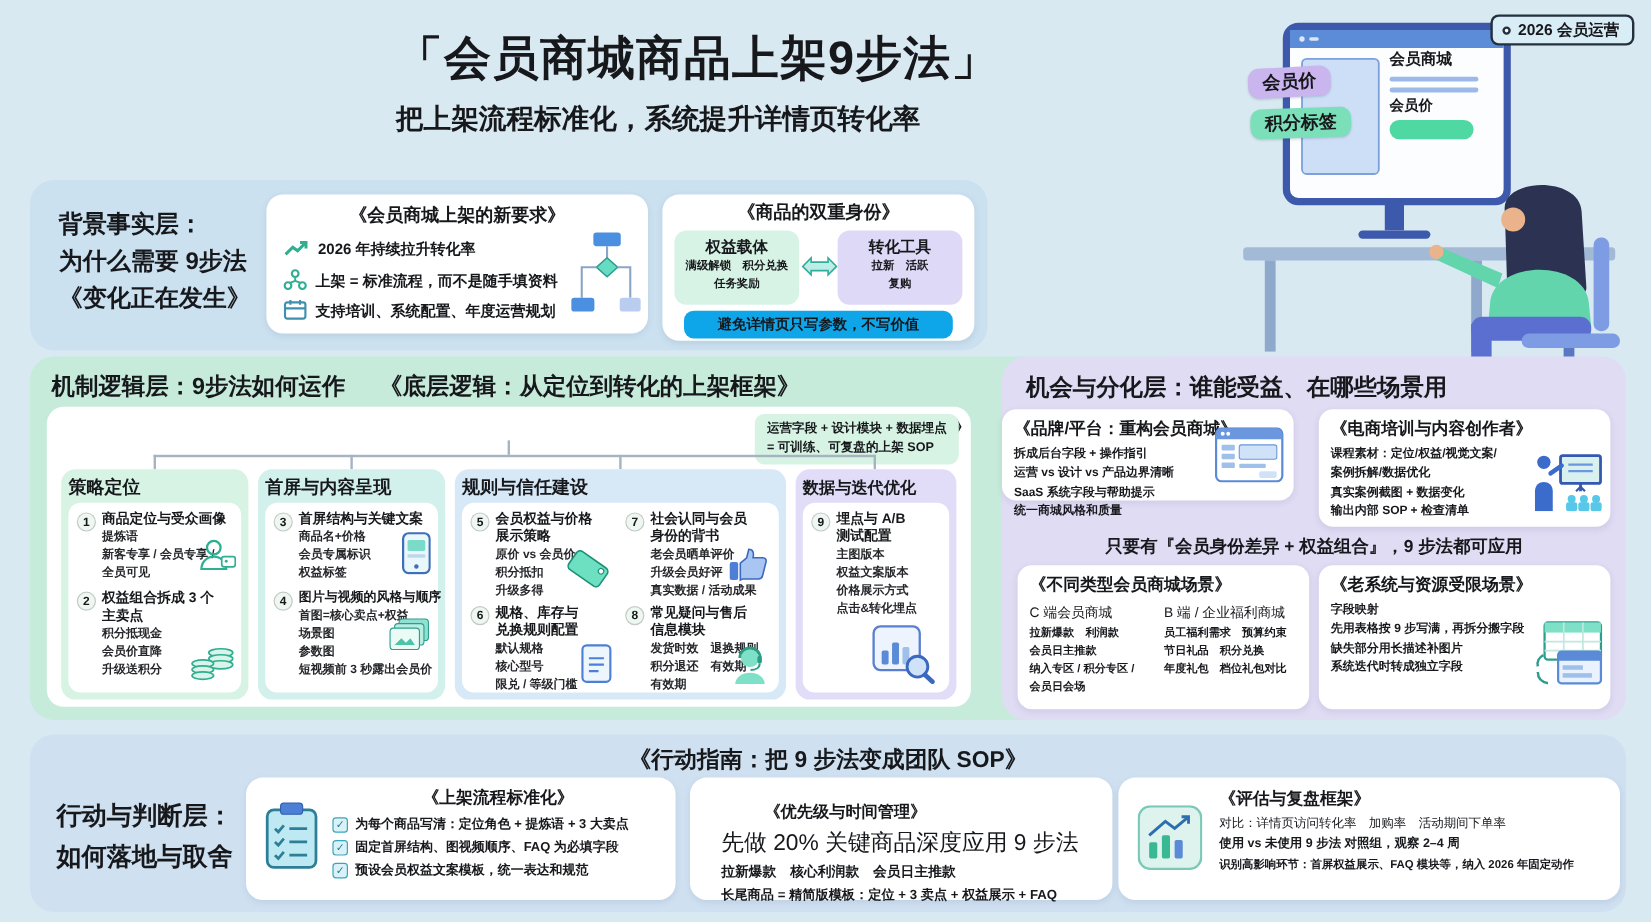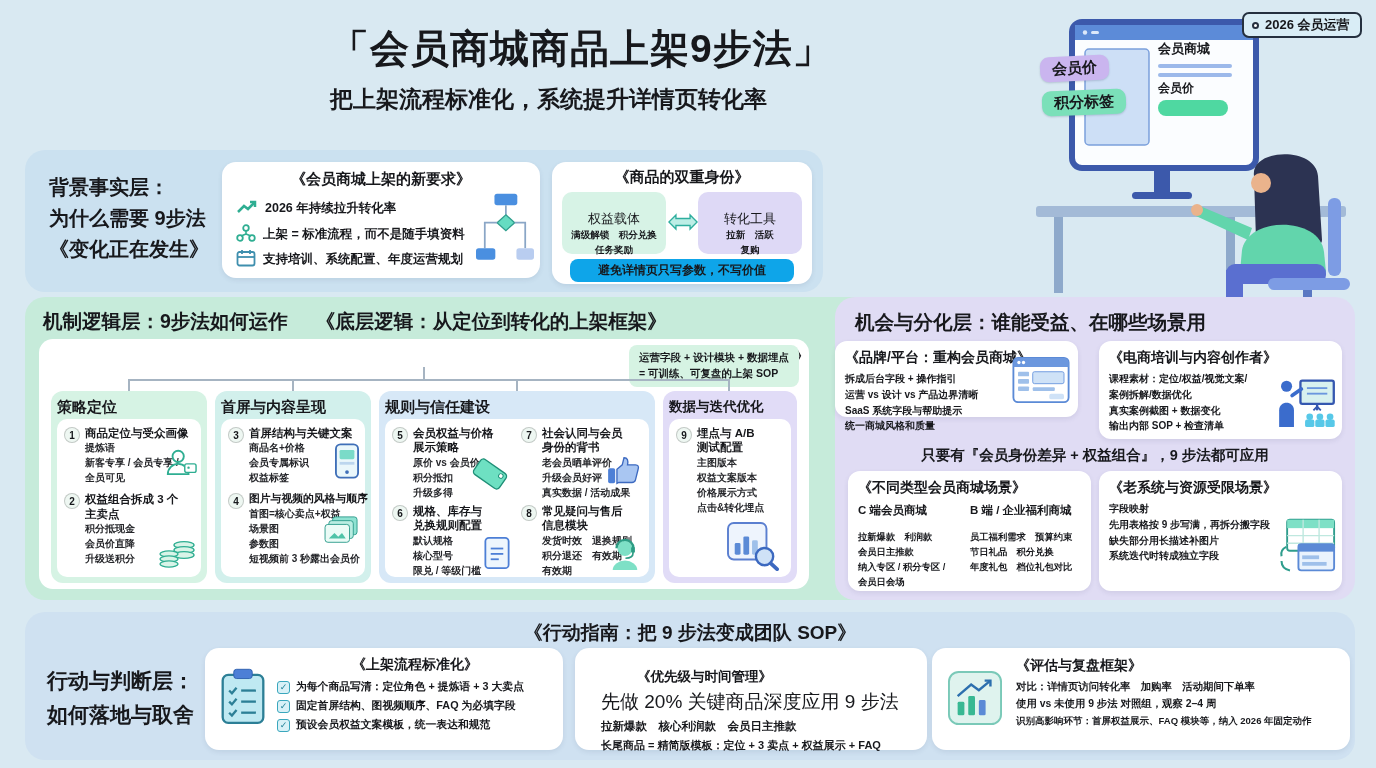--- a/index.html
+++ b/index.html
@@ -18,21 +18,21 @@
 .tag-dot{width:7px;height:7px;border:2px solid #25303f;border-radius:50%;background:#fff}
 .scr-t{position:absolute;left:128px;top:40px;font-size:13px;font-weight:900}
 .scr-p{position:absolute;left:128px;top:80px;font-size:12px;font-weight:900}
 .ill-lab{position:absolute;border-radius:9px;padding:3px 12px;font-size:15px;font-weight:900;box-shadow:0 1px 2px rgba(40,60,90,.2)}
 
 #bg-panel{left:25px;top:150px;width:798px;height:142px;background:#cbe1f0}
 .bg-head{position:absolute;left:24px;top:22px;font-size:20px;font-weight:900;line-height:1.55}
 .wtitle{text-align:center;font-size:15px;font-weight:900;padding-top:8px}
 .req-row{position:absolute;display:flex;align-items:center;gap:7px;font-size:12.5px;font-weight:800;white-space:nowrap}
 .dual-sub{position:absolute;top:30px;width:104px;height:62px;border-radius:10px;text-align:center}
-.dual-sub .dt{font-size:13px;font-weight:400;margin-top:18px}
+.dual-sub .dt{font-size:13px;font-weight:700;margin-top:5px}
 .dual-sub .dl{font-size:9.5px;font-weight:700;line-height:1.55}
 .dual-foot{position:absolute;left:50%;transform:translateX(-50%);top:97px;background:#0ea5e9;border-radius:8px;padding:3px 28px;font-size:12px;font-weight:900;white-space:nowrap}
 
 #mech-panel{left:25px;top:297px;width:966px;height:303px;background:#c6ebda}
 .mech-head{position:absolute;left:18px;top:11px;display:flex;gap:28px;font-size:19.5px;font-weight:900;white-space:nowrap}
 #mech-box{position:absolute;left:14px;top:42px;width:770px;height:250px;background:#fff;border-radius:14px}
 .tree-title{position:absolute;left:0;right:0;top:8px;text-align:right;font-size:14.5px;font-weight:900}
 .mech-badge{position:absolute;right:10px;top:6px;background:#d6f3e3;border-radius:8px;padding:5px 10px;font-size:10.5px;font-weight:800;line-height:1.5}
 .cn{position:absolute;background:#a6b4c2}
 .mcol{position:absolute;top:52px;border-radius:12px;padding:3px 6px 6px;height:192px}
@@ -45,21 +45,21 @@
 .sic{position:absolute}
 .grid2{display:grid;grid-template-columns:1fr 1fr;gap:2px 8px}
 
 #opp-panel{left:835px;top:297px;width:520px;height:303px;background:#e0dcf4}
 .opp-head{position:absolute;left:20px;top:12px;font-size:19.5px;font-weight:900;white-space:nowrap}
 .obox{position:absolute;background:#fff;border-radius:12px;padding:8px 10px;box-shadow:0 2px 5px rgba(60,60,110,.10)}
 .ot{font-size:14px;font-weight:900;margin-bottom:4px;white-space:nowrap}
 .ol{font-size:10px;font-weight:700;line-height:1.58;white-space:nowrap}
 .opp-badge{position:absolute;left:0;right:0;top:149px;text-align:center;font-size:14.5px;font-weight:900}
 .b3col{position:absolute;top:32px}
-.b3t{font-size:11.5px;font-weight:700;margin-bottom:12px;white-space:nowrap}
+.b3t{font-size:11.5px;font-weight:400;margin-bottom:2px;white-space:nowrap}
 .b3l{font-size:9.3px;font-weight:700;line-height:1.62;white-space:nowrap}
 
 #act-panel{left:25px;top:612px;width:1330px;height:148px;background:#cfe1f1}
 .act-title{position:absolute;left:0;right:0;top:8px;text-align:center;font-size:19px;font-weight:900}
 .act-head{position:absolute;left:22px;top:52px;font-size:21px;font-weight:900;line-height:1.6}
 .abox{position:absolute;top:36px;background:#fff;border-radius:14px;box-shadow:0 2px 5px rgba(50,70,110,.10);height:102px}
 .cbx{display:inline-flex;flex:0 0 13px;width:13px;height:13px;border:1.5px solid #3aa7bd;background:#d9f1f7;border-radius:3px;font-size:9px;line-height:11px;justify-content:center;color:#1d7f95;font-weight:900;margin-top:1px}
 .chk-row{display:flex;gap:6px;font-size:10.8px;font-weight:700;margin-bottom:5px;white-space:nowrap;align-items:flex-start}
 </style>
 </head>
@@ -536,20 +536,20 @@
             <rect x="1" y="1" width="54" height="54" rx="10" fill="#dff3ee" stroke="#7ac9b8" stroke-width="2"></rect>
             <rect x="10" y="32" width="7" height="14" rx="1.5" fill="#38b893"></rect>
             <rect x="21" y="26" width="7" height="20" rx="1.5" fill="#38b893"></rect>
             <rect x="32" y="30" width="7" height="16" rx="1.5" fill="#5b8ad6"></rect>
             <path d="M10 26 L24 14 L32 20 L44 10" fill="none" stroke="#2c6fae" stroke-width="2.5"></path>
             <path d="M38 10 h6 v6" fill="none" stroke="#2c6fae" stroke-width="2.5"></path>
           </svg>
       </span>
       <div style="position:absolute;left:84px;top:9px;width:328px">
         <div class="nw" style="font-size:14px;font-weight:900;margin-bottom:4px">《评估与复盘框架》</div>
-        <div class="nw" style="font-size:10.4px;font-weight:700;line-height:1.62">对比：详情页访问转化率　加购率　活动期间下单率</div>
+        <div class="nw" style="font-size:10.4px;font-weight:400;line-height:1.62">对比：详情页访问转化率　加购率　活动期间下单率</div>
         <div class="nw" style="font-size:10.4px;font-weight:700;line-height:1.62">使用 vs 未使用 9 步法 对照组，观察 2–4 周</div>
         <div class="nw" style="font-size:9.5px;font-weight:700;line-height:1.7">识别高影响环节：首屏权益展示、FAQ 模块等，纳入 2026 年固定动作</div>
       </div>
     </div>
   </section>
 
 </div>
 
 </body></html>

